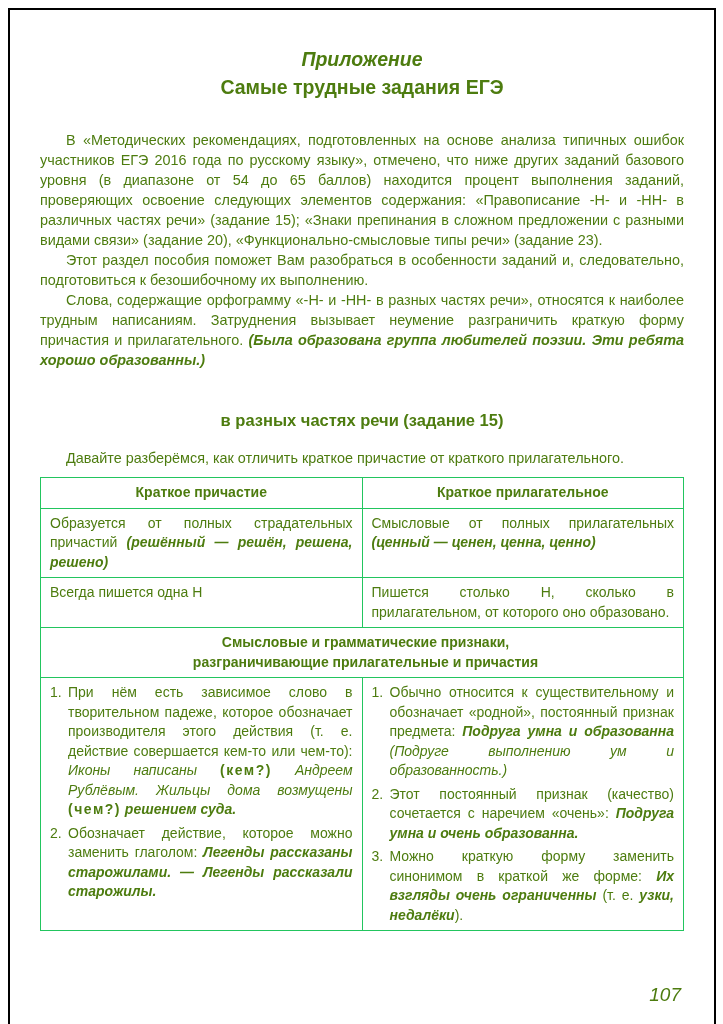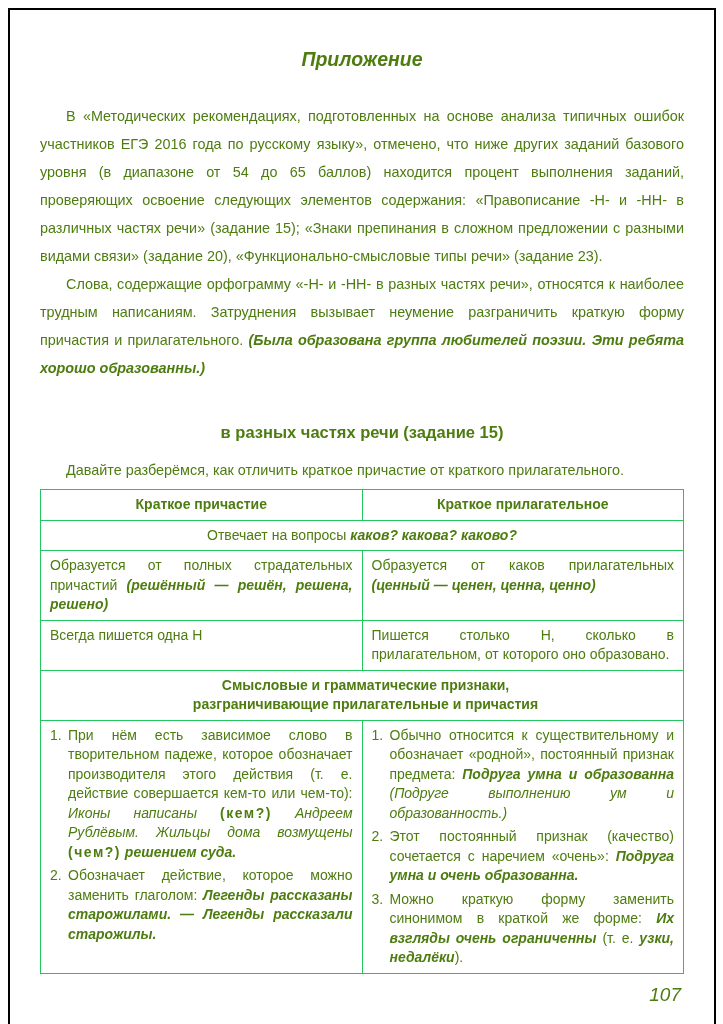--- a/index.html
+++ b/index.html
@@ -33,21 +33,21 @@
     margin: 2px 0 0 0;
     text-align: center;
     font-size: 19.5px;
     font-weight: bold;
     line-height: 26px;
   }
   .body-text { margin-top: 30px; }
   .body-p {
     margin: 0;
     font-size: 14.4px;
-    line-height: 28px;
+    line-height: 20px;
     text-align: justify;
     text-indent: 26px;
   }
   .section-heading {
     margin: 38px 0 0 0;
     text-align: center;
     font-size: 16.5px;
     font-weight: bold;
     line-height: 24px;
   }
@@ -101,46 +101,45 @@
     font-style: italic;
   }
 </style>
 </head>
 <body>
 
 <div class="page">
   <div class="frame">
 
     <h1 class="title-italic">Приложение</h1>
+    <h2 class="title-bold">Самые трудные задания ЕГЭ</h2>
 
     <div class="body-text">
       <p class="body-p">В «Методических рекомендациях, подготовленных на основе анализа типичных ошибок участников ЕГЭ 2016 года по русскому языку», отмечено, что ниже других заданий базового уровня (в диапазоне от 54 до 65 баллов) находится процент выполнения заданий, проверяющих освоение следующих элементов содержания: «Правописание -Н- и -НН- в различных частях речи» (задание 15); «Знаки препинания в сложном предложении с разными видами связи» (задание 20), «Функционально-смысловые типы речи» (задание 23).</p>
+      <p class="body-p">Этот раздел пособия поможет Вам разобраться в особенности заданий и, следовательно, подготовиться к безошибочному их выполнению.</p>
       <p class="body-p"><span>Слова, содержащие орфограмму «-Н- и -НН- в разных частях речи», относятся к наиболее трудным написаниям. Затруднения вызывает неумение разграничить краткую форму причастия и прилагательного. </span><span class="bi">(Была образована группа любителей поэзии. Эти ребята хорошо образованны.)</span></p>
     </div>
 
     <h3 class="section-heading">
       <span style="display:block">в разных частях речи (задание 15)</span>
     </h3>
 
     <p class="lead">Давайте разберёмся, как отличить краткое причастие от краткого прилагательного.</p>
 
     <table class="cmp-table">
       <tbody>
         <tr>
           <th style="width:50%">Краткое причастие</th>
           <th style="width:50%">Краткое прилагательное</th>
         </tr>
 
-        <tr>
-          <td colspan="2" class="center"><span>Отвечает на вопросы </span><span class="bi">каков? какова? каково?</span></td>
-        </tr>
 
         <tr>
           <td><span>Образуется от полных страдательных причастий </span><span class="bi">(решённый — решён, решена, решено)</span></td>
-          <td><span>Образуется от каков прилагательных </span><span class="bi">(ценный — ценен, ценна, ценно)</span></td>
+          <td><span>Смысловые от полных прилагательных </span><span class="bi">(ценный — ценен, ценна, ценно)</span></td>
         </tr>
 
         <tr>
           <td>Всегда пишется одна Н</td>
           <td>Пишется столько Н, сколько в прилагательном, от которого оно образовано.</td>
         </tr>
 
         <tr>
           <td colspan="2" class="features-head">
             <span style="display:block">Смысловые и грамматические признаки,</span>

